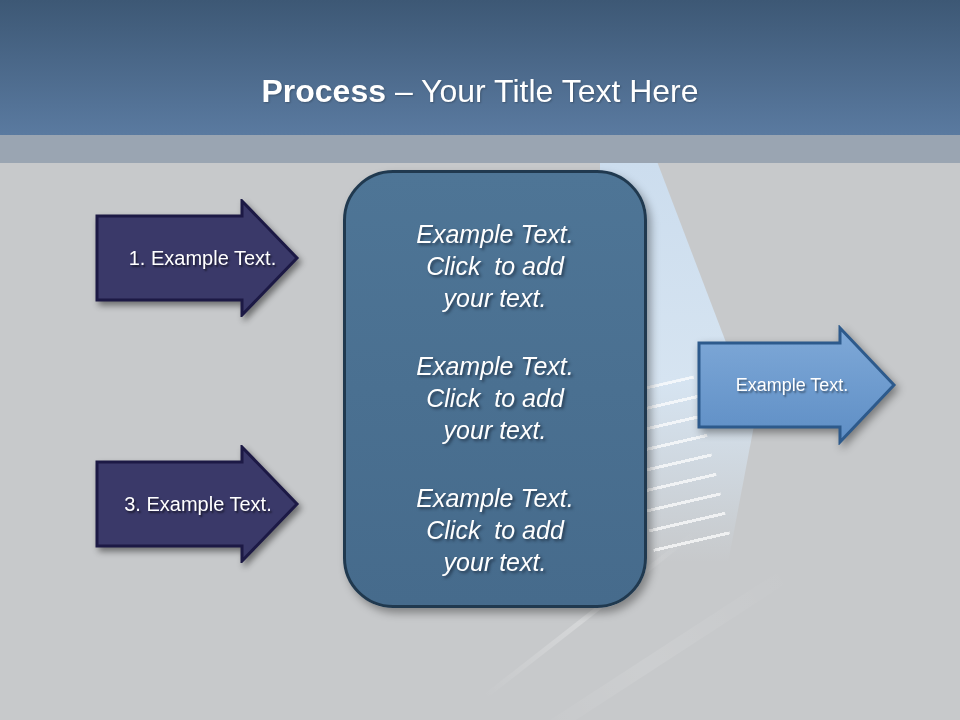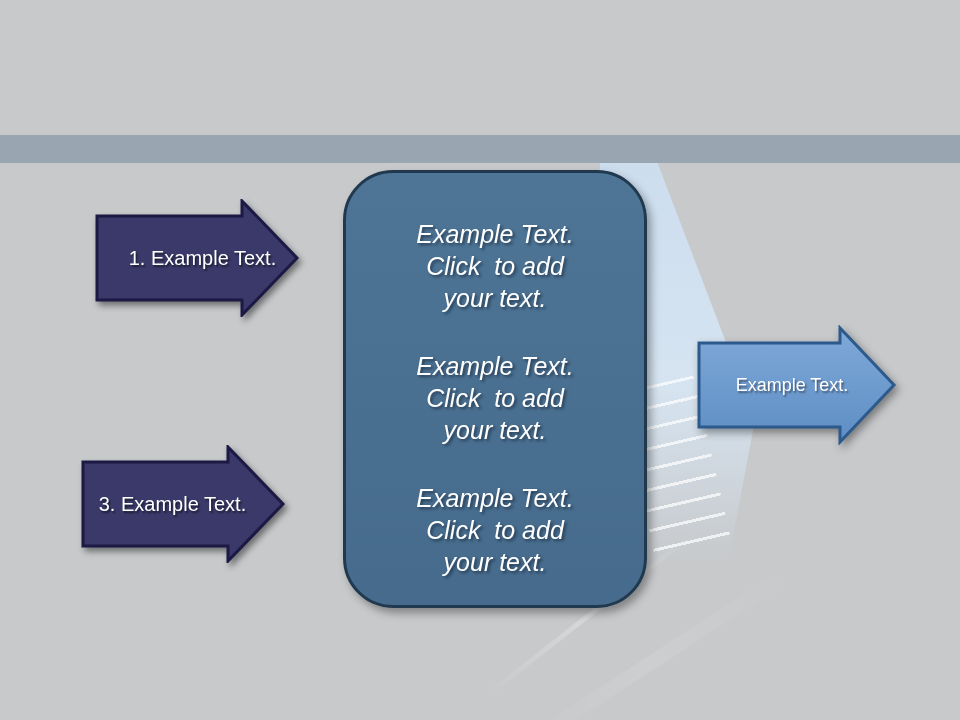--- a/index.html
+++ b/index.html
@@ -44,21 +44,21 @@
   .arrow-wrap .navy-poly{fill:var(--navy,#3a3969);stroke:var(--navy-dark,#1c1945);stroke-width:3;stroke-linejoin:miter;}
   .arrow-label{
     position:absolute;left:0;top:0;width:100%;height:100%;
     display:flex;align-items:center;justify-content:center;
     padding-right:22px;box-sizing:border-box;
     color:#fff;font-size:20px;text-shadow:1.5px 1.5px 2px rgba(0,0,0,0.55);
     white-space:nowrap;
   }
   #arrow1{left:95px;top:199px;padding-left:32px;}
   #arrow2{left:95px;top:322px;}
-  #arrow3{left:81px;top:445px;}
+  #arrow3{left:95px;top:445px;padding-left:23px;}
   
   .panel{
     position:absolute;left:343px;top:170px;width:304px;height:438px;
     box-sizing:border-box;border:3px solid var(--panel-border,#20394f);
     border-radius:50px;
     background:linear-gradient(180deg,var(--panel-fill,#4e7596) 0%,var(--panel-fill2,#466b8c) 100%);
     box-shadow:4px 5px 8px rgba(0,0,0,0.35);
     display:flex;flex-direction:column;gap:36px;
     padding:45px 18px 30px;
   }
@@ -77,20 +77,25 @@
     padding-right:10px;box-sizing:border-box;
     color:#fff;font-size:18px;text-shadow:1.5px 1.5px 2px rgba(0,0,0,0.45);
     white-space:nowrap;
   }
 </style>
 </head>
 <body>
 
 <div class="slide">
 
+  <div class="header">
+    <div class="title">
+      <span class="title-bold">Process</span><span class="title-rest">– Your Title Text Here</span>
+    </div>
+  </div>
   <div class="band"></div>
 
   <div class="building"></div>
   <div class="building-ribs"></div>
   <div class="streak streak1"></div>
   <div class="streak streak2"></div>
 
   <div class="arrow-wrap" id="arrow1">
     <svg width="205" height="118" viewBox="0 0 205 118">
       <polygon class="navy-poly" points="2,17 147,17 147,2 202,59 147,116 147,101 2,101"></polygon>

